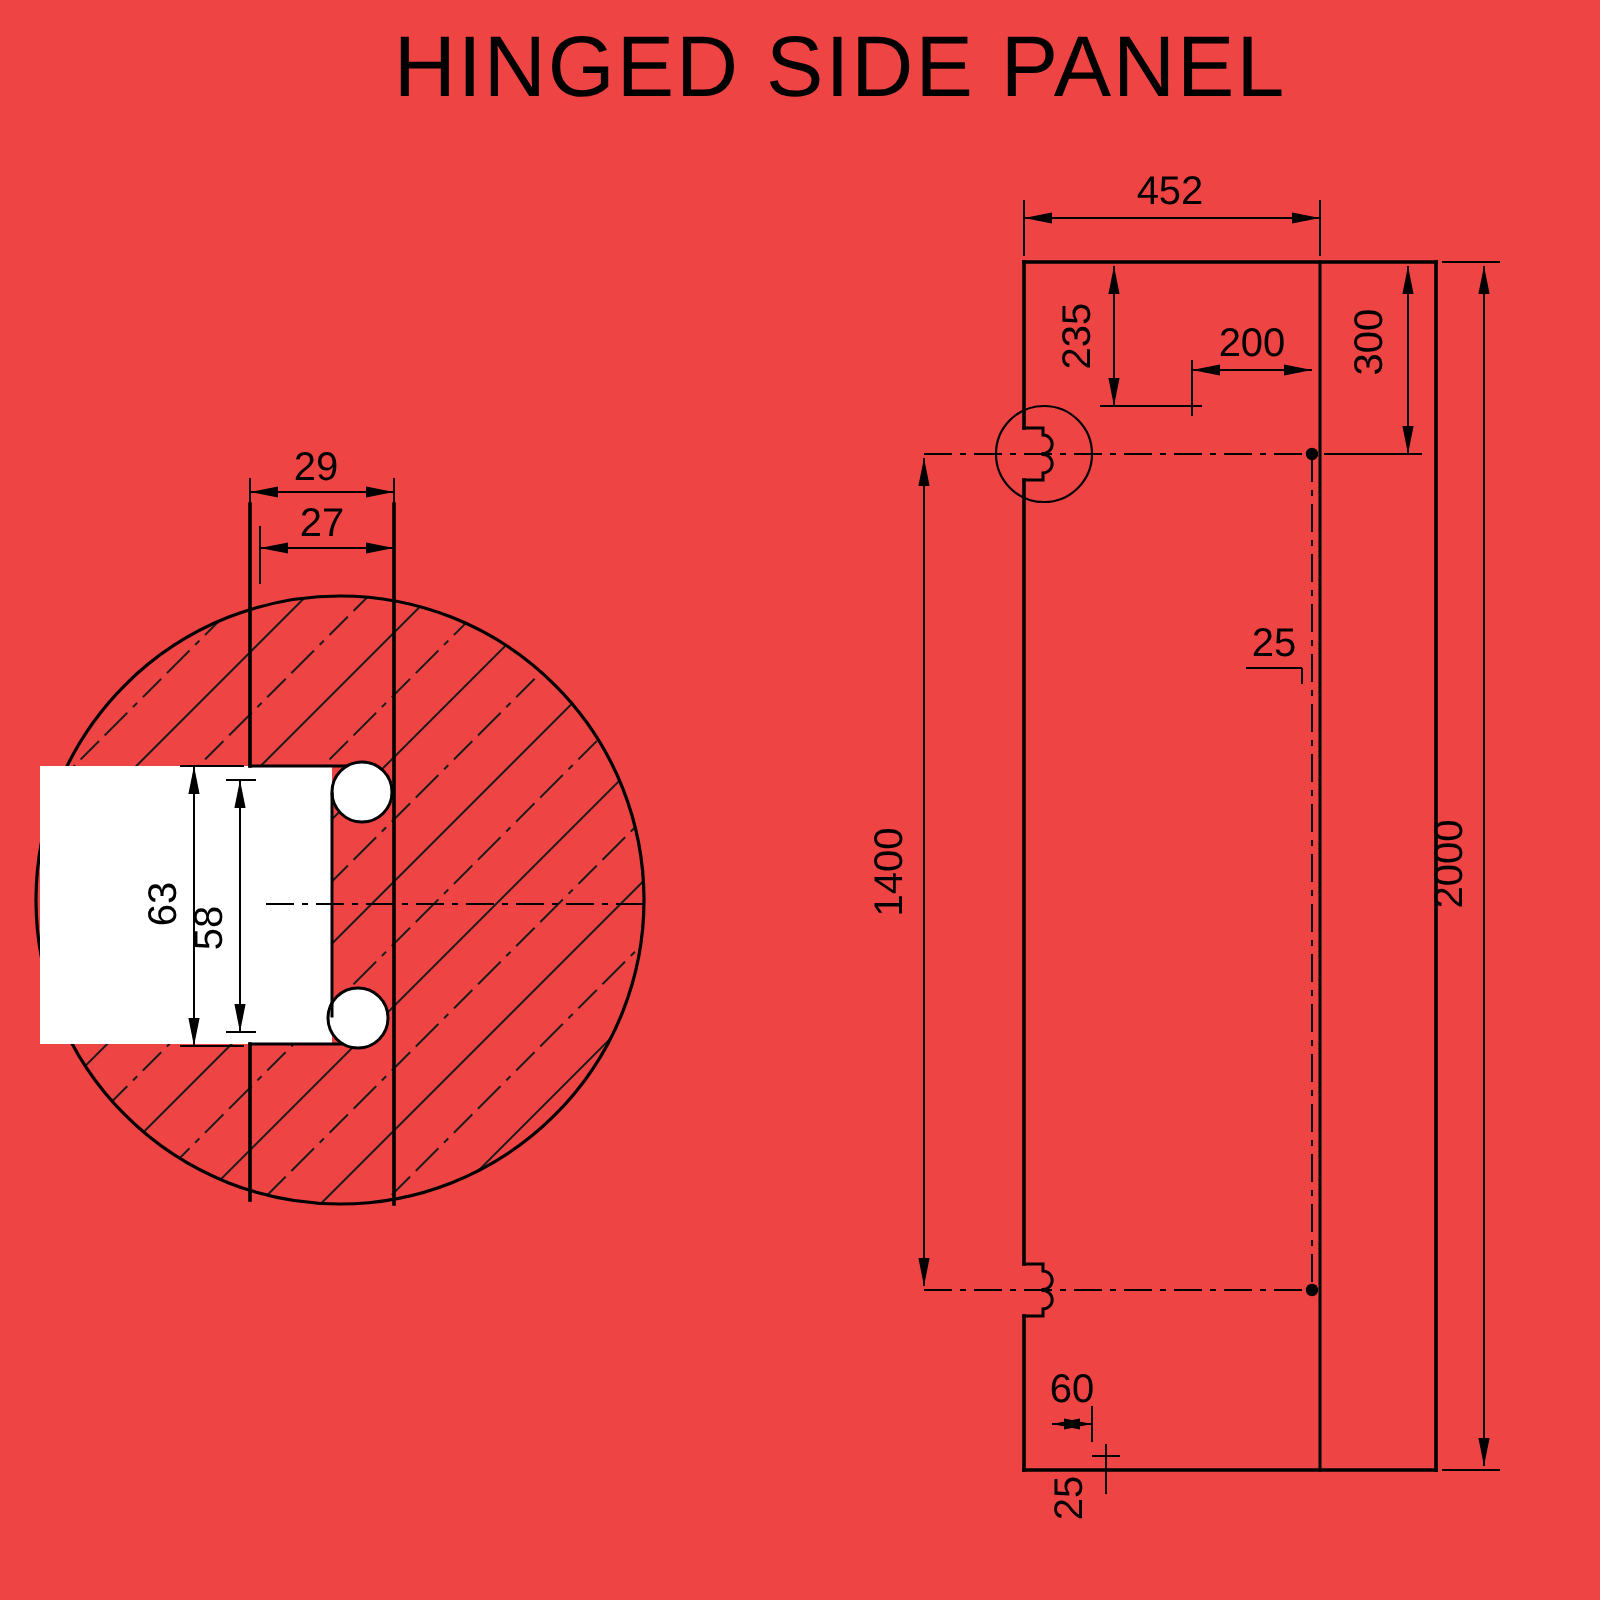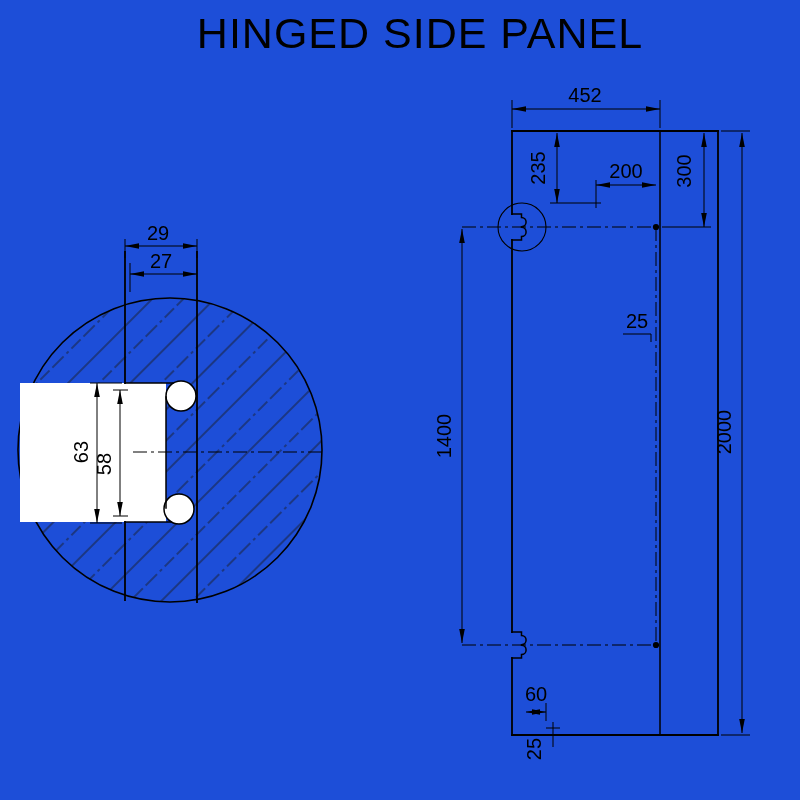--- a/index.html
+++ b/index.html
@@ -1,16 +1,16 @@
 <!DOCTYPE html>
 <html><head>
 <meta charset="utf-8">
 <style>
   html,body{margin:0;padding:0;background:#ffffff;}
-  #stage{width:800px;height:800px;background:#1d4ed8;position:relative;overflow:hidden;}
+  #stage{width:800px;height:800px;background:#ef4444;position:relative;overflow:hidden;}
   svg{display:block;}
   text{font-family:"Liberation Sans","DejaVu Sans",sans-serif;font-size:20px;fill:#000;}
   .title-text{font-size:43px;letter-spacing:1px;}
   .lw-thick{stroke:#000;stroke-width:1.8;fill:none;stroke-linecap:square;}
   .lw-med{stroke:#000;stroke-width:1.5;fill:none;stroke-linecap:square;}
   .chain{stroke:#000;stroke-width:1;fill:none;stroke-dasharray:14 4 3 4;}
   .dim{stroke:#000;stroke-width:1;fill:none;}
   .whitefill{fill:#ffffff;stroke:none;}
   .holecircle{fill:#ffffff;stroke:#000;stroke-width:1.5;}
 </style>

